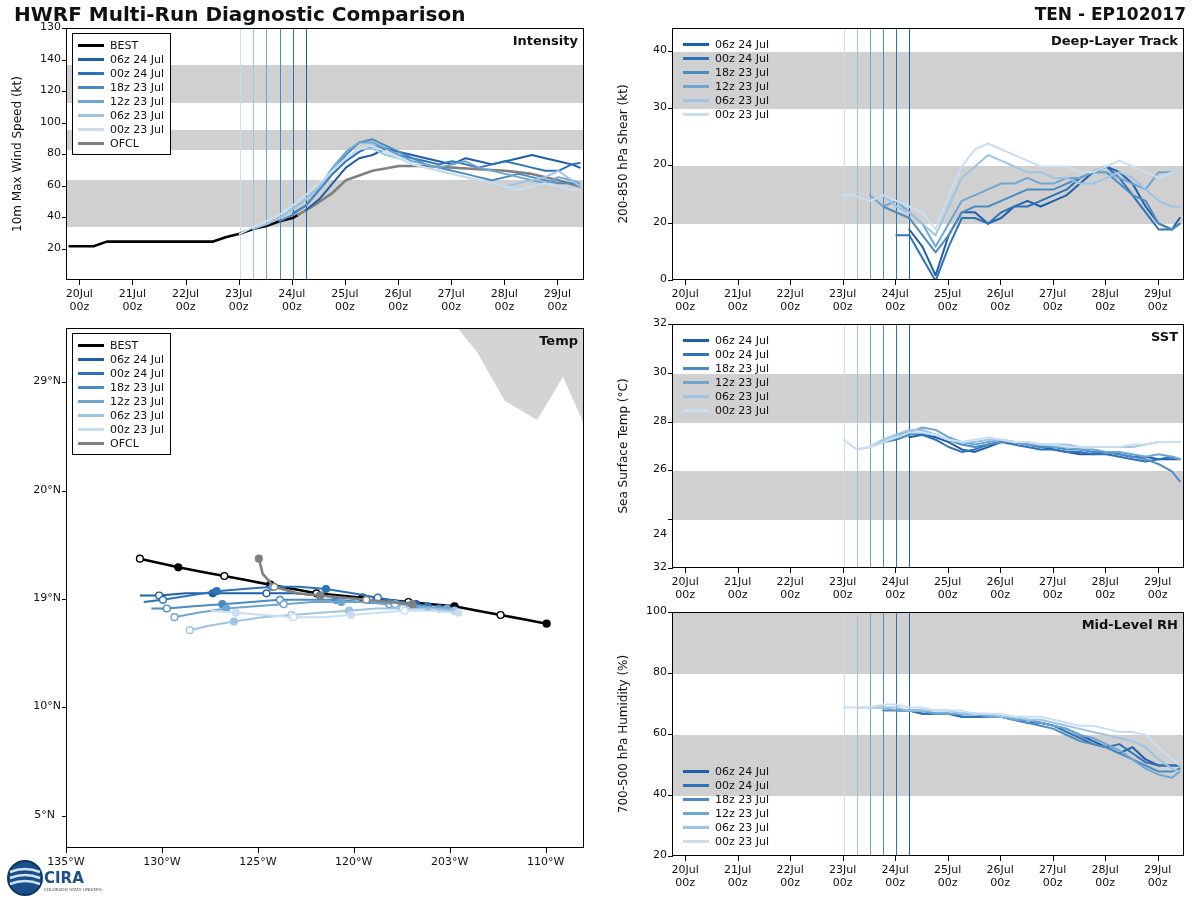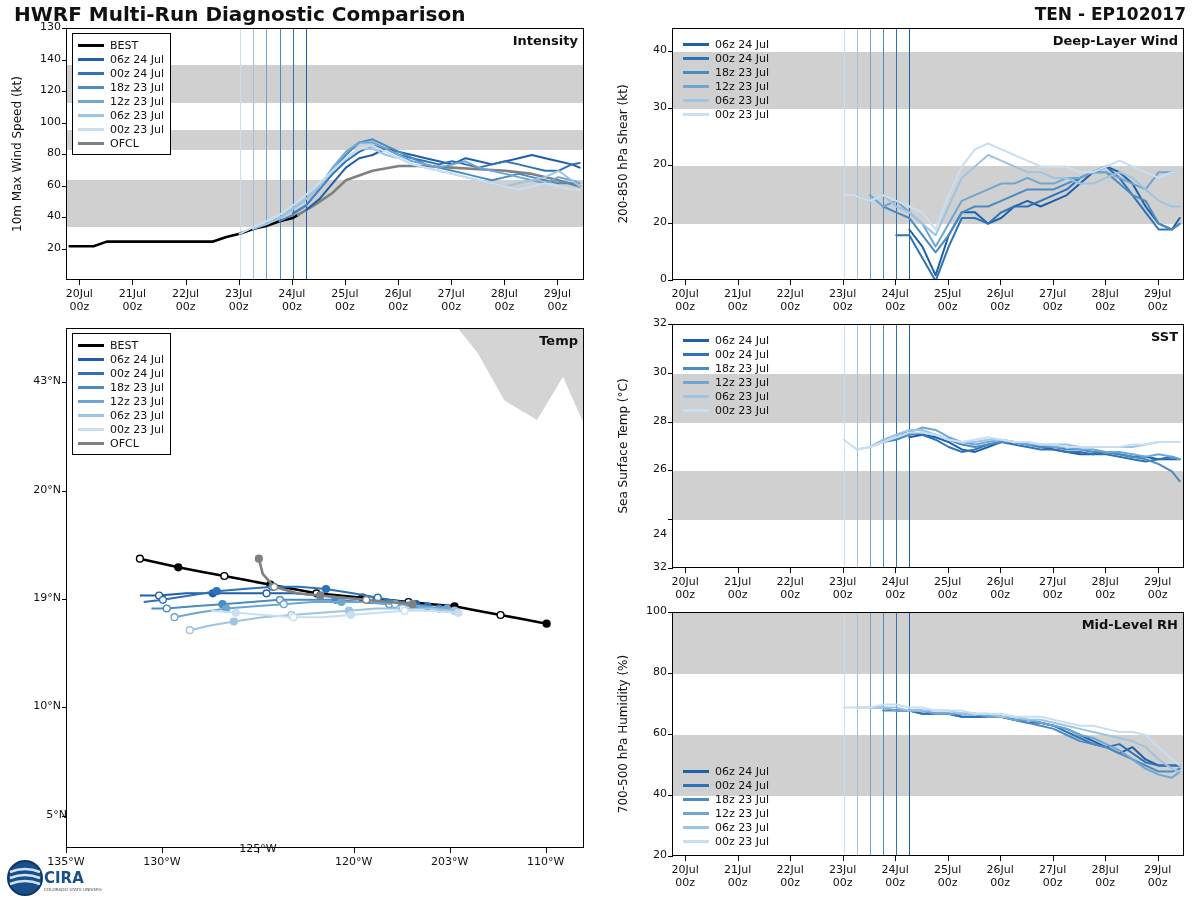--- a/index.html
+++ b/index.html
@@ -226,36 +226,36 @@
         </div>
         <div class="legrow">
           <div class="legline" style="border-top-color: rgb(201, 223, 241);"></div>
           <div class="leglab">00z 23 Jul</div>
         </div>
         <div class="legrow">
           <div class="legline" style="border-top-color: rgb(128, 128, 128);"></div>
           <div class="leglab">OFCL</div>
         </div>
       </div>
-      <div class="ytick" style="left: 24px; top: 489.5px; width: 43px;">5°N</div>
+      <div class="ytick" style="left: 12px; top: 489.5px; width: 43px;">5°N</div>
       <div class="tickmark" style="left: 62px; top: 497.5px; width: 5px; height: 1px;"></div>
       <div class="ytick" style="left: 18px; top: 381.167px; width: 43px;">10°N</div>
       <div class="tickmark" style="left: 62px; top: 389.167px; width: 5px; height: 1px;"></div>
       <div class="ytick" style="left: 18px; top: 272.833px; width: 43px;">19°N</div>
       <div class="tickmark" style="left: 62px; top: 280.833px; width: 5px; height: 1px;"></div>
       <div class="ytick" style="left: 18px; top: 164.5px; width: 43px;">20°N</div>
       <div class="tickmark" style="left: 62px; top: 172.5px; width: 5px; height: 1px;"></div>
-      <div class="ytick" style="left: 18px; top: 56.1667px; width: 43px;">43°N</div>
+      <div class="ytick" style="left: 18px; top: 56.1667px; width: 43px;">29°N</div>
       <div class="tickmark" style="left: 62px; top: 64.1667px; width: 5px; height: 1px;"></div>
       <div class="tickmark" style="left: 66px; top: 530px; width: 1px; height: 5px;"></div>
       <div class="xtick" style="left: 31px; top: 537px; width: 70px;">135°W</div>
       <div class="tickmark" style="left: 161.926px; top: 530px; width: 1px; height: 5px;"></div>
       <div class="xtick" style="left: 126.926px; top: 537px; width: 70px;">130°W</div>
       <div class="tickmark" style="left: 257.852px; top: 530px; width: 1px; height: 5px;"></div>
-      <div class="xtick" style="left: 222.852px; top: 524px; width: 70px;">125°W</div>
+      <div class="xtick" style="left: 222.852px; top: 537px; width: 70px;">125°W</div>
       <div class="tickmark" style="left: 353.778px; top: 530px; width: 1px; height: 5px;"></div>
       <div class="xtick" style="left: 318.778px; top: 537px; width: 70px;">120°W</div>
       <div class="tickmark" style="left: 449.704px; top: 530px; width: 1px; height: 5px;"></div>
       <div class="xtick" style="left: 414.704px; top: 537px; width: 70px;">203°W</div>
       <div class="tickmark" style="left: 545.63px; top: 530px; width: 1px; height: 5px;"></div>
       <div class="xtick" style="left: 510.63px; top: 537px; width: 70px;">110°W</div>
     </div>
 
   <div class="panel" id="p-shear" style="left: 600px; top: 22px; width: 600px; height: 300px;">
       <div class="plotframe" style="left: 72px; top: 6px; width: 512px; height: 252px;">
@@ -269,21 +269,21 @@
         <div class="vline" style="left: 236px; background: rgb(31, 95, 169);"></div>
         <svg width="512" height="252" style="position: absolute; left: 0px; top: 0px;">
           <path d="M 236.3 200.5 L 249.4 217.6 L 262.6 246.3 L 275.7 206.2 L 288.8 183.3 L 301.9 183.3 L 315.1 194.7 L 328.2 189.0 L 341.3 177.5 L 354.5 171.8 L 367.6 177.5 L 380.7 171.8 L 393.8 166.1 L 407.0 154.6 L 420.1 143.2 L 433.2 137.5 L 446.4 143.2 L 459.5 154.6 L 472.6 177.5 L 485.7 194.7 L 498.9 200.5 L 506.7 189.0" fill="none" stroke="#1f5fa9" stroke-width="2" stroke-linejoin="round" stroke-linecap="round"></path>
           <path d="M 223.2 206.2 L 236.3 206.2 L 249.4 229.1 L 262.6 252.0 L 275.7 217.6 L 288.8 189.0 L 301.9 189.0 L 315.1 194.7 L 328.2 183.3 L 341.3 177.5 L 354.5 177.5 L 367.6 171.8 L 380.7 166.1 L 393.8 160.4 L 407.0 148.9 L 420.1 143.2 L 433.2 137.5 L 446.4 148.9 L 459.5 166.1 L 472.6 183.3 L 485.7 200.5 L 498.9 200.5 L 506.7 194.7" fill="none" stroke="#2e72b8" stroke-width="2" stroke-linejoin="round" stroke-linecap="round"></path>
           <path d="M 210.1 177.5 L 223.2 183.3 L 236.3 189.0 L 249.4 206.2 L 262.6 223.4 L 275.7 206.2 L 288.8 183.3 L 301.9 177.5 L 315.1 177.5 L 328.2 171.8 L 341.3 166.1 L 354.5 160.4 L 367.6 160.4 L 380.7 160.4 L 393.8 154.6 L 407.0 148.9 L 420.1 143.2 L 433.2 143.2 L 446.4 154.6 L 459.5 166.1 L 472.6 171.8 L 485.7 194.7 L 498.9 200.5 L 506.7 194.7" fill="none" stroke="#4a8bc2" stroke-width="2" stroke-linejoin="round" stroke-linecap="round"></path>
           <path d="M 196.9 166.1 L 210.1 177.5 L 223.2 171.8 L 236.3 183.3 L 249.4 194.7 L 262.6 217.6 L 275.7 194.7 L 288.8 171.8 L 301.9 166.1 L 315.1 160.4 L 328.2 154.6 L 341.3 154.6 L 354.5 148.9 L 367.6 154.6 L 380.7 154.6 L 393.8 148.9 L 407.0 148.9 L 420.1 143.2 L 433.2 143.2 L 446.4 148.9 L 459.5 154.6 L 472.6 160.4 L 485.7 143.2 L 498.9 143.2 L 506.7 143.2" fill="none" stroke="#6ea6d2" stroke-width="2" stroke-linejoin="round" stroke-linecap="round"></path>
           <path d="M 183.8 166.1 L 196.9 171.8 L 210.1 166.1 L 223.2 177.5 L 236.3 183.3 L 249.4 194.7 L 262.6 206.2 L 275.7 177.5 L 288.8 148.9 L 301.9 137.5 L 315.1 126.0 L 328.2 131.7 L 341.3 137.5 L 354.5 143.2 L 367.6 143.2 L 380.7 148.9 L 393.8 148.9 L 407.0 154.6 L 420.1 154.6 L 433.2 148.9 L 446.4 143.2 L 459.5 148.9 L 472.6 160.4 L 485.7 171.8 L 498.9 177.5 L 506.7 177.5" fill="none" stroke="#9dc4e2" stroke-width="2" stroke-linejoin="round" stroke-linecap="round"></path>
           <path d="M 170.7 166.1 L 181.2 166.1 L 196.9 171.8 L 210.1 166.1 L 223.2 171.8 L 236.3 177.5 L 249.4 183.3 L 262.6 200.5 L 275.7 166.1 L 288.8 137.5 L 301.9 120.3 L 315.1 114.5 L 328.2 120.3 L 341.3 126.0 L 354.5 131.7 L 367.6 137.5 L 380.7 137.5 L 393.8 137.5 L 407.0 143.2 L 420.1 143.2 L 433.2 137.5 L 446.4 131.7 L 459.5 137.5 L 472.6 143.2 L 485.7 148.9 L 498.9 143.2 L 506.7 143.2" fill="none" stroke="#c9dff1" stroke-width="2" stroke-linejoin="round" stroke-linecap="round"></path>
         </svg>
       </div>
-      <div class="corner" style="right: 22px; top: 11px;">Deep-Layer Wind</div>
+      <div class="corner" style="right: 22px; top: 11px;">Deep-Layer Track</div>
       <div class="ytick" style="left: 32px; top: 250px; width: 35px;">0</div>
       <div class="tickmark" style="left: 68px; top: 258px; width: 5px; height: 1px;"></div>
       <div class="ytick" style="left: 32px; top: 192.727px; width: 35px;">20</div>
       <div class="tickmark" style="left: 68px; top: 200.727px; width: 5px; height: 1px;"></div>
       <div class="ytick" style="left: 32px; top: 135.455px; width: 35px;">20</div>
       <div class="tickmark" style="left: 68px; top: 143.455px; width: 5px; height: 1px;"></div>
       <div class="ytick" style="left: 32px; top: 78.1818px; width: 35px;">30</div>
       <div class="tickmark" style="left: 68px; top: 86.1818px; width: 5px; height: 1px;"></div>
       <div class="ytick" style="left: 32px; top: 20.9091px; width: 35px;">40</div>
       <div class="tickmark" style="left: 68px; top: 28.9091px; width: 5px; height: 1px;"></div>

